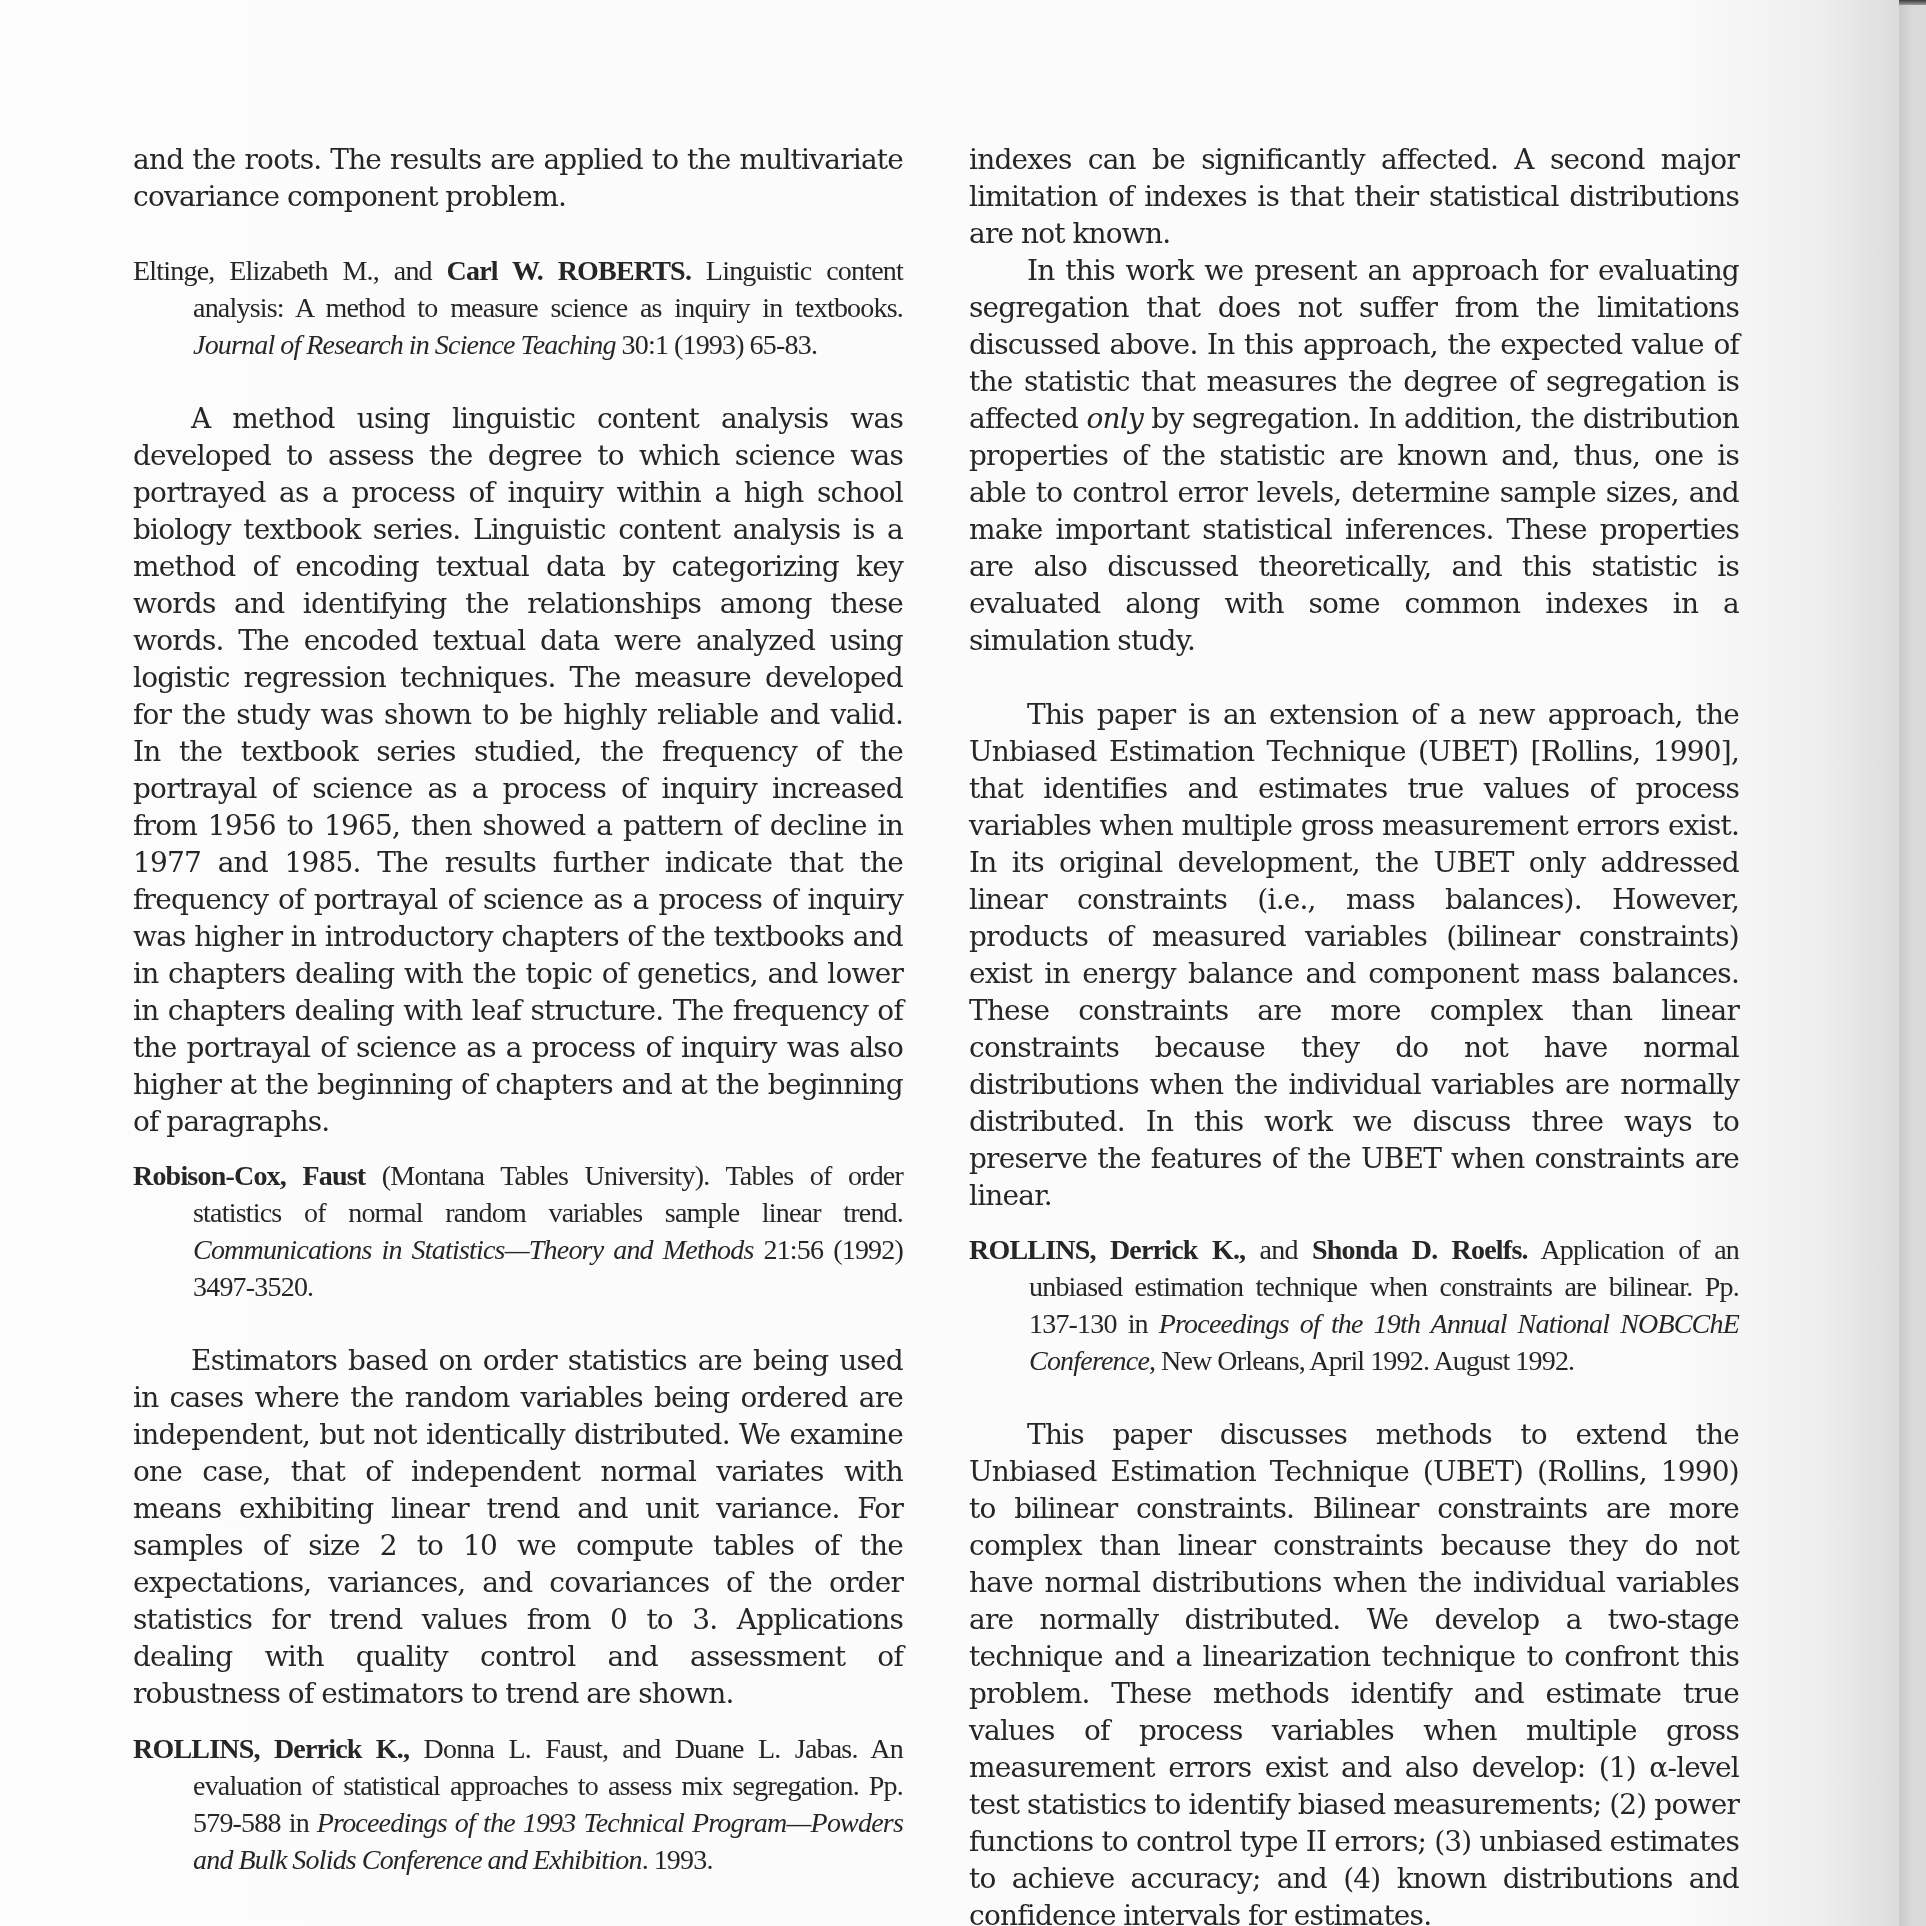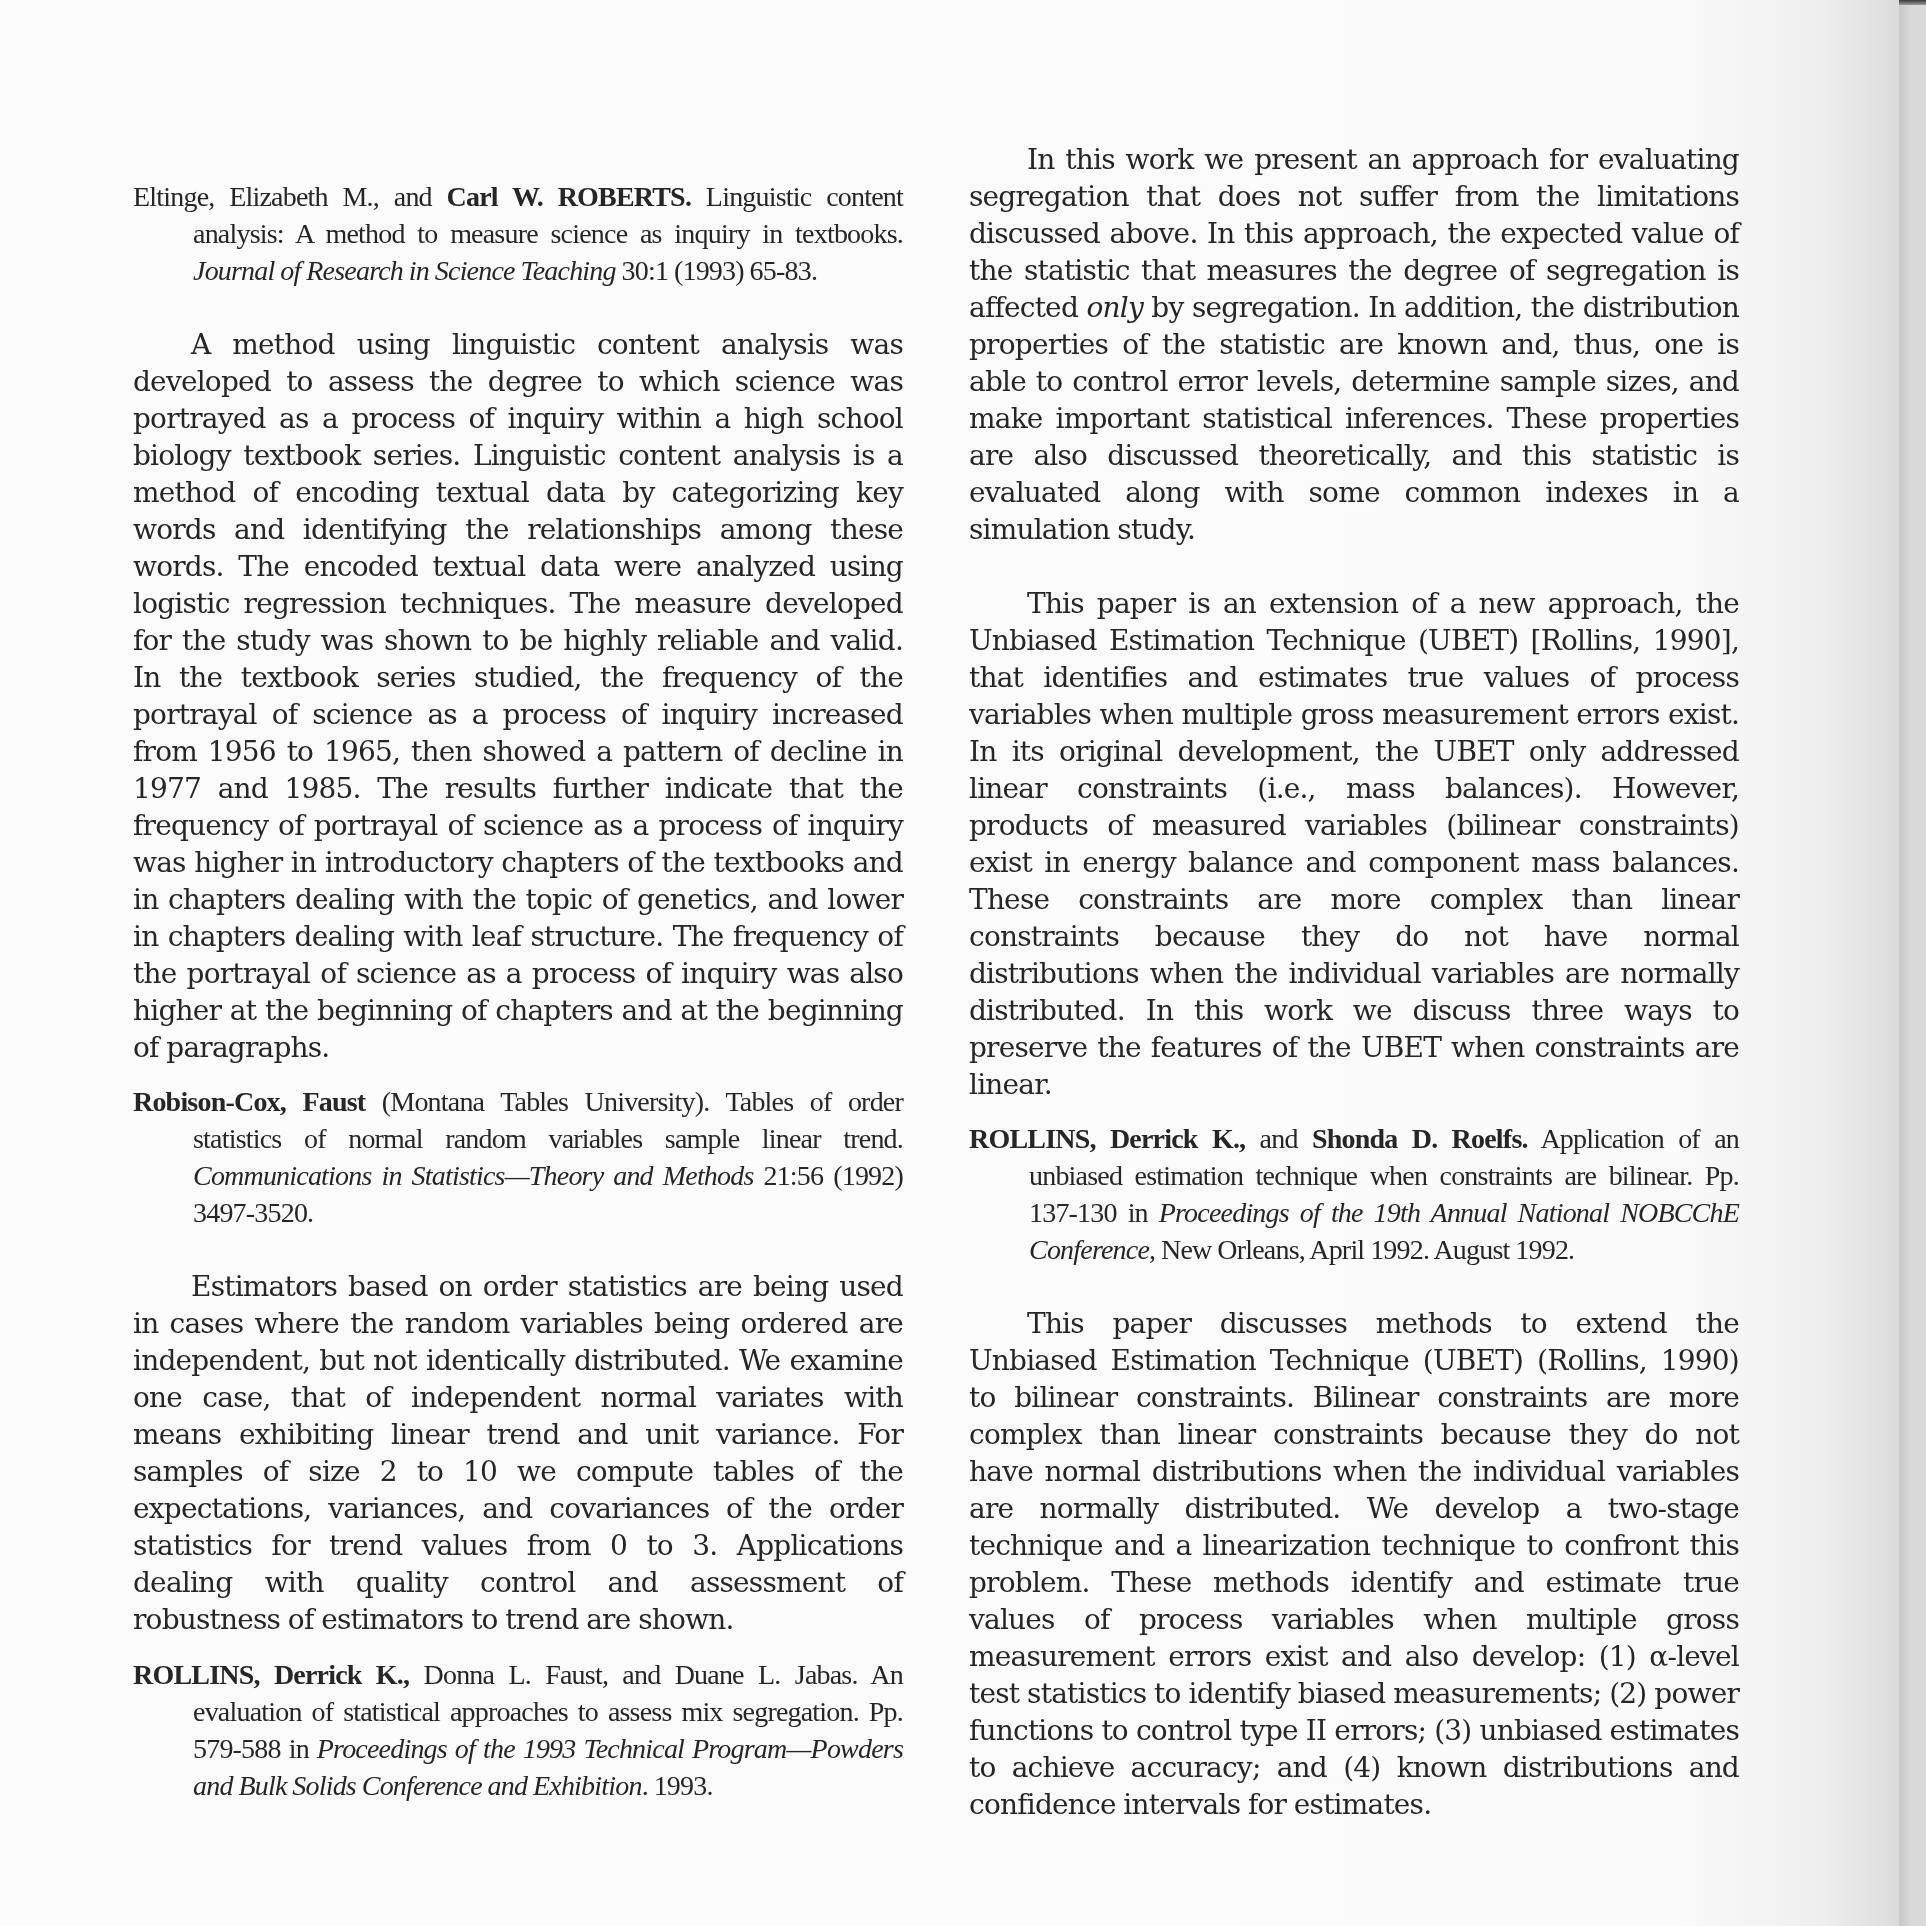--- a/index.html
+++ b/index.html
@@ -61,32 +61,34 @@
     .ital { font-style: italic; }
   </style>
 </head>
 <body>
 
 <div class="page"></div>
 <div class="back-page"></div>
 <div class="top-shadow"></div>
 
 <div class="column col-left">
+  <p>and the roots.  The results are applied to the multivariate covariance component problem.</p>
 
   <p class="entry gap"><span>Eltinge, Elizabeth M., and </span><span class="bold">Carl W. ROBERTS.</span><span> Linguistic content analysis:  A method to measure science as inquiry in textbooks. </span><span class="ital">Journal of Research in Science Teaching</span><span> 30:1 (1993) 65-83.</span></p>
   <p class="para gap">A method using linguistic content analysis was developed to assess the degree to which science was portrayed as a process of inquiry within a high school biology textbook series.  Linguistic content analysis is a method of encoding textual data by categorizing key words and identifying the relationships among these words.  The encoded textual data were analyzed using logistic regression techniques.  The measure developed for the study was shown to be highly reliable and valid.  In the textbook series studied, the frequency of the portrayal of science as a process of inquiry increased from 1956 to 1965, then showed a pattern of decline in 1977 and 1985.  The results further indicate that the frequency of portrayal of science as a process of inquiry was higher in introductory chapters of the textbooks and in chapters dealing with the topic of genetics, and lower in chapters dealing with leaf structure.  The frequency of the portrayal of science as a process of inquiry was also higher at the beginning of chapters and at the beginning of paragraphs.</p>
 
   <p class="entry gap-sm"><span class="bold">Robison-Cox, Faust</span><span> (Montana Tables University).</span><span> Tables of order statistics of normal random variables sample linear trend.  </span><span class="ital">Communications in Statistics—Theory and Methods</span><span> 21:56 (1992) 3497-3520.</span></p>
   <p class="para gap">Estimators based on order statistics are being used in cases where the random variables being ordered are independent, but not identically distributed.  We examine one case, that of independent normal variates with means exhibiting linear trend and unit variance.  For samples of size 2 to 10 we compute tables of the expectations, variances, and covariances of the order statistics for trend values from 0 to 3.  Applications dealing with quality control and assessment of robustness of estimators to trend are shown.</p>
 
   <p class="entry gap-sm"><span class="bold">ROLLINS, Derrick K.,</span><span> Donna L. Faust, and Duane L. Jabas.  An evaluation of statistical approaches to assess mix segregation.  Pp. 579-588 in </span><span class="ital">Proceedings of the 1993 Technical Program—Powders and Bulk Solids Conference and Exhibition</span><span>. 1993.</span></p>
 
 </div>
 
 <div class="column col-right">
+  <p>indexes can be significantly affected.  A second major limitation of indexes is that their statistical distributions are not known.</p>
   <p class="para"><span>In this work we present an approach for evaluating segregation that does not suffer from the limitations discussed above.  In this approach, the expected value of the statistic that measures the degree of segregation is affected </span><span class="ital">only</span><span> by segregation.  In addition, the distribution properties of the statistic are known and, thus, one is able to control error levels, determine sample sizes, and make important statistical inferences.  These properties are also discussed theoretically, and this statistic is evaluated along with some common indexes in a simulation study.</span></p>
 
   <p class="para gap">This paper is an extension of a new approach, the Unbiased Estimation Technique (UBET) [Rollins, 1990], that identifies and estimates true values of process variables when multiple gross measurement errors exist.  In its original development, the UBET only addressed linear constraints (i.e., mass balances).  However, products of measured variables (bilinear constraints) exist in energy balance and component mass balances.  These constraints are more complex than linear constraints because they do not have normal distributions when the individual variables are normally distributed.  In this work we discuss three ways to preserve the features of the UBET when constraints are linear.</p>
 
   <p class="entry gap-sm"><span class="bold">ROLLINS, Derrick K.,</span><span> and </span><span class="bold">Shonda D. Roelfs.</span><span> Application of an unbiased estimation technique when constraints are bilinear.  Pp. 137-130 in </span><span class="ital">Proceedings of the 19th Annual National NOBCChE Conference</span><span>, New Orleans, April 1992. August 1992.</span></p>
   <p class="para gap">This paper discusses methods to extend the Unbiased Estimation Technique (UBET) (Rollins, 1990) to bilinear constraints.  Bilinear constraints are more complex than linear constraints because they do not have normal distributions when the individual variables are normally distributed.  We develop a two-stage technique and a linearization technique to confront this problem.  These methods identify and estimate true values of process variables when multiple gross measurement errors exist and also develop:  (1) α-level test statistics to identify biased measurements; (2) power functions to control type II errors; (3) unbiased estimates to achieve accuracy; and (4) known distributions and confidence intervals for estimates.</p>
 
 </div>
 
 

